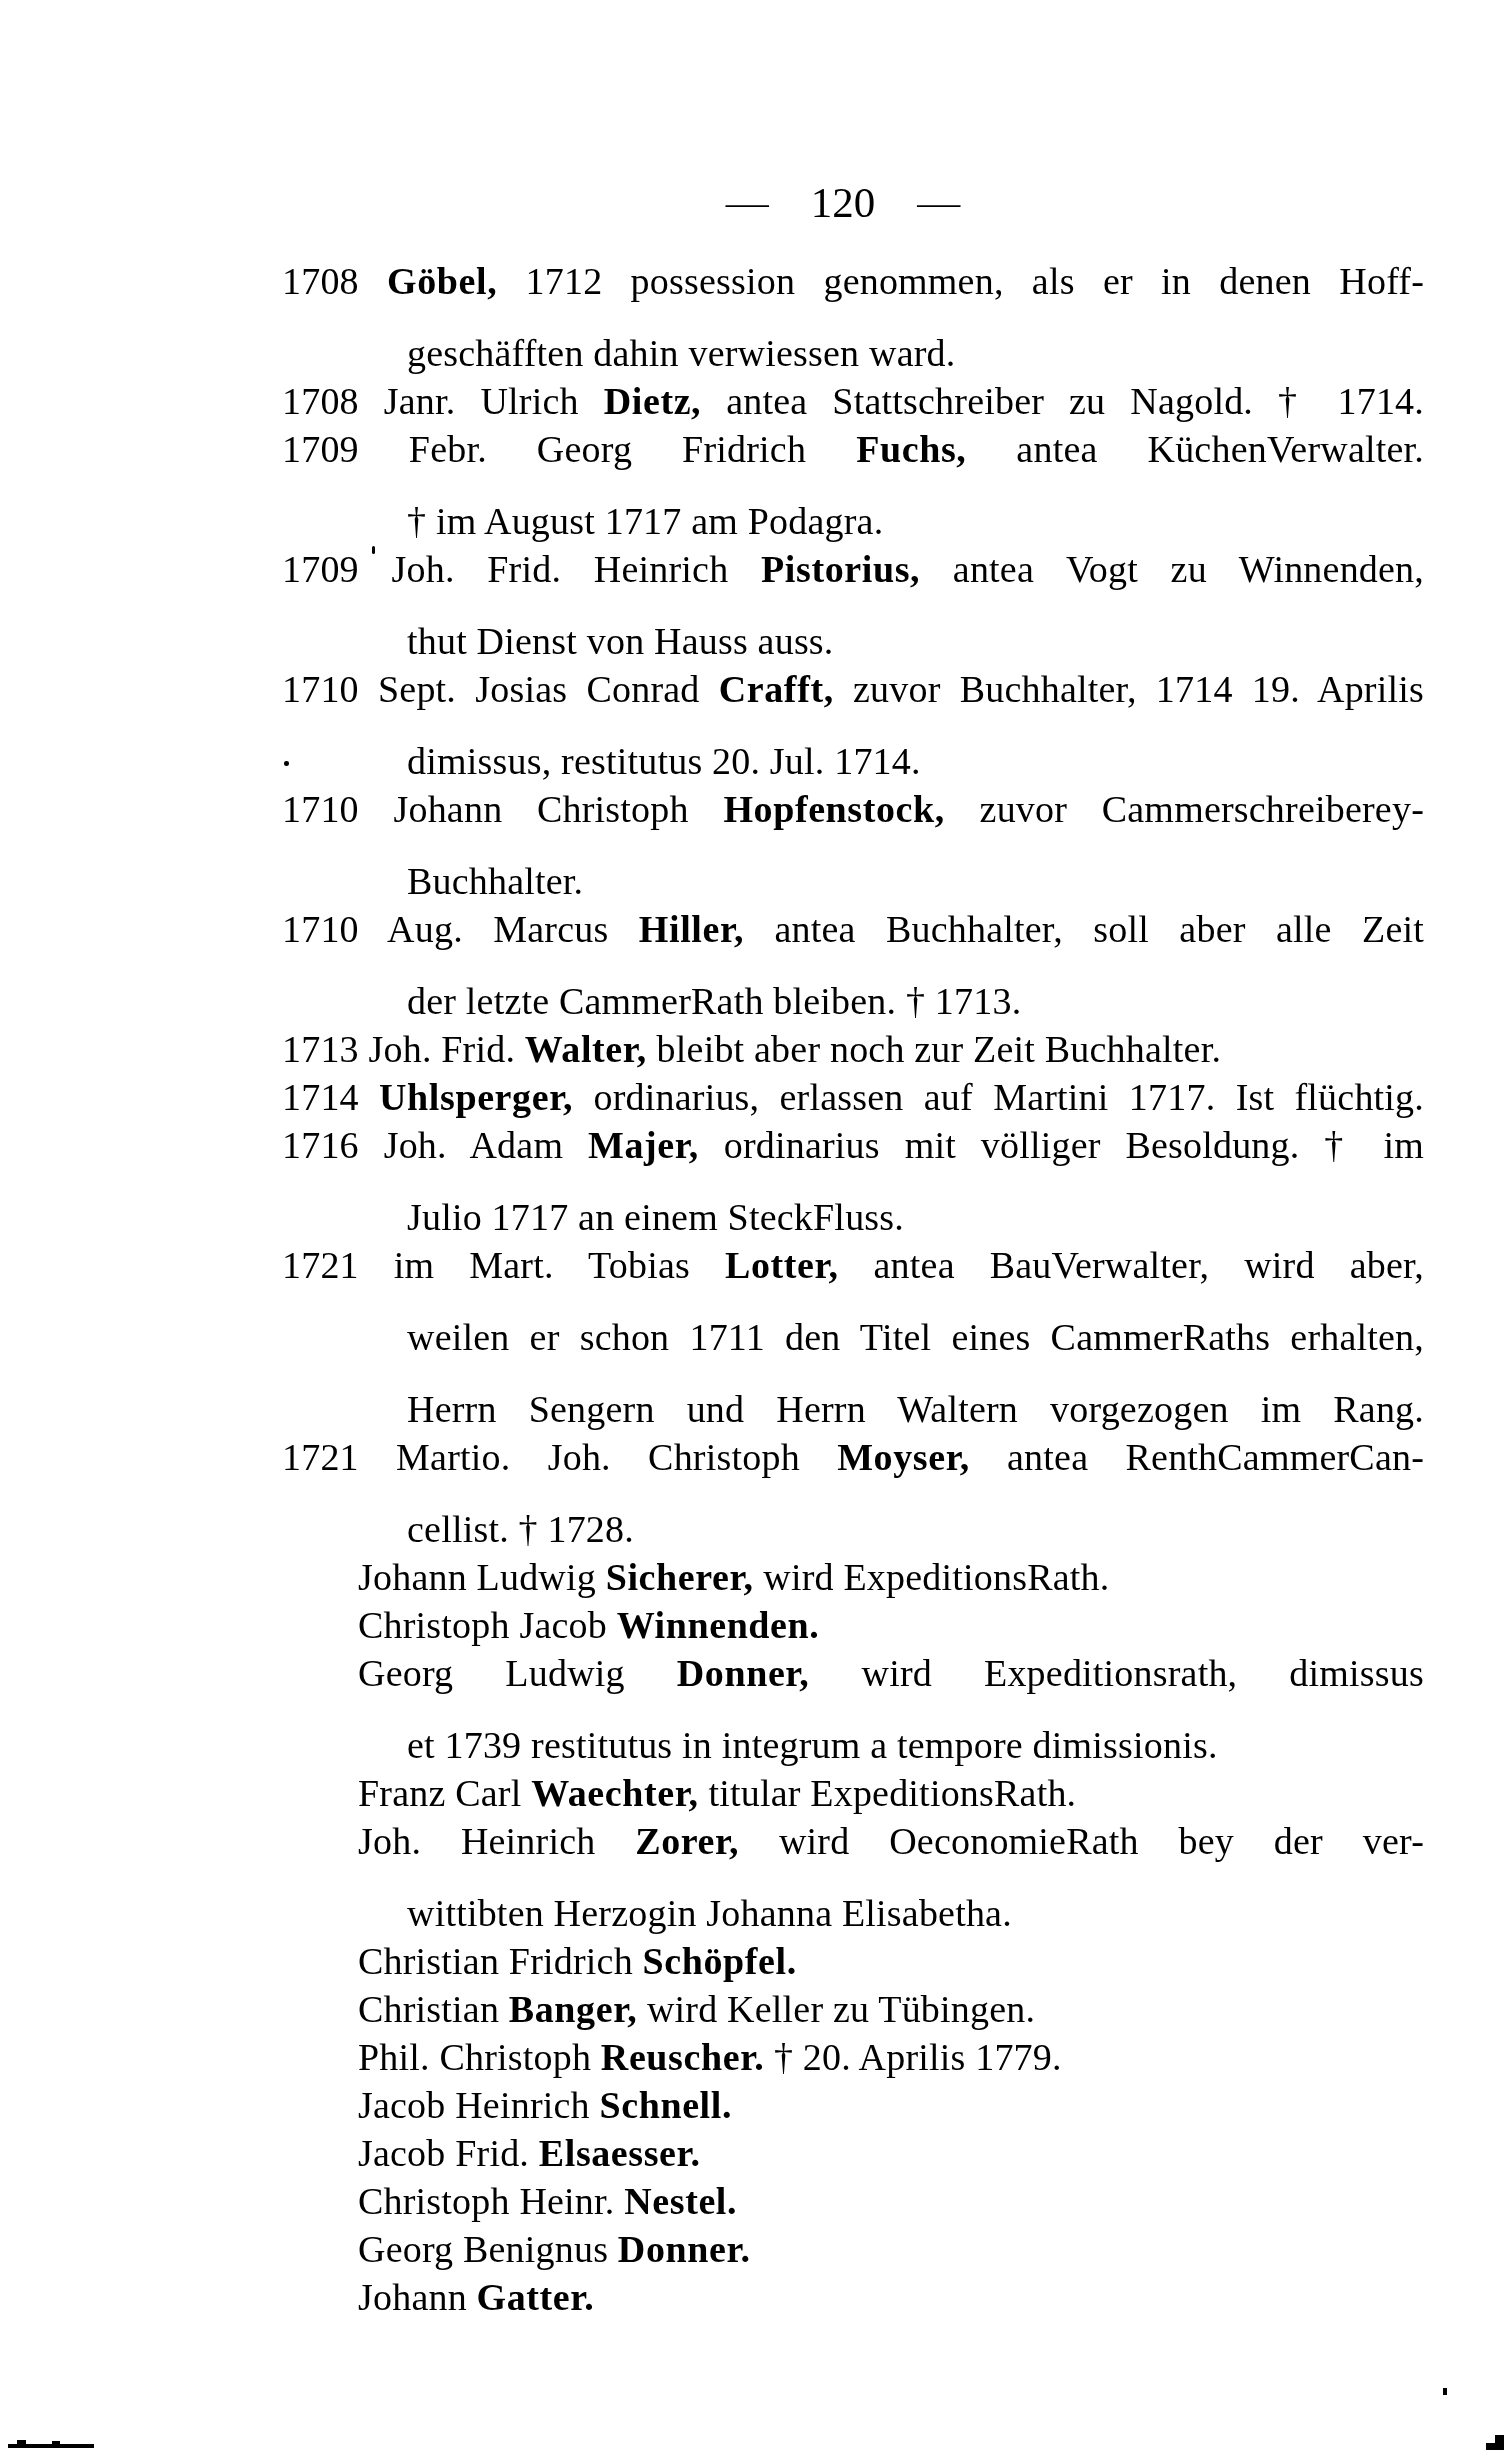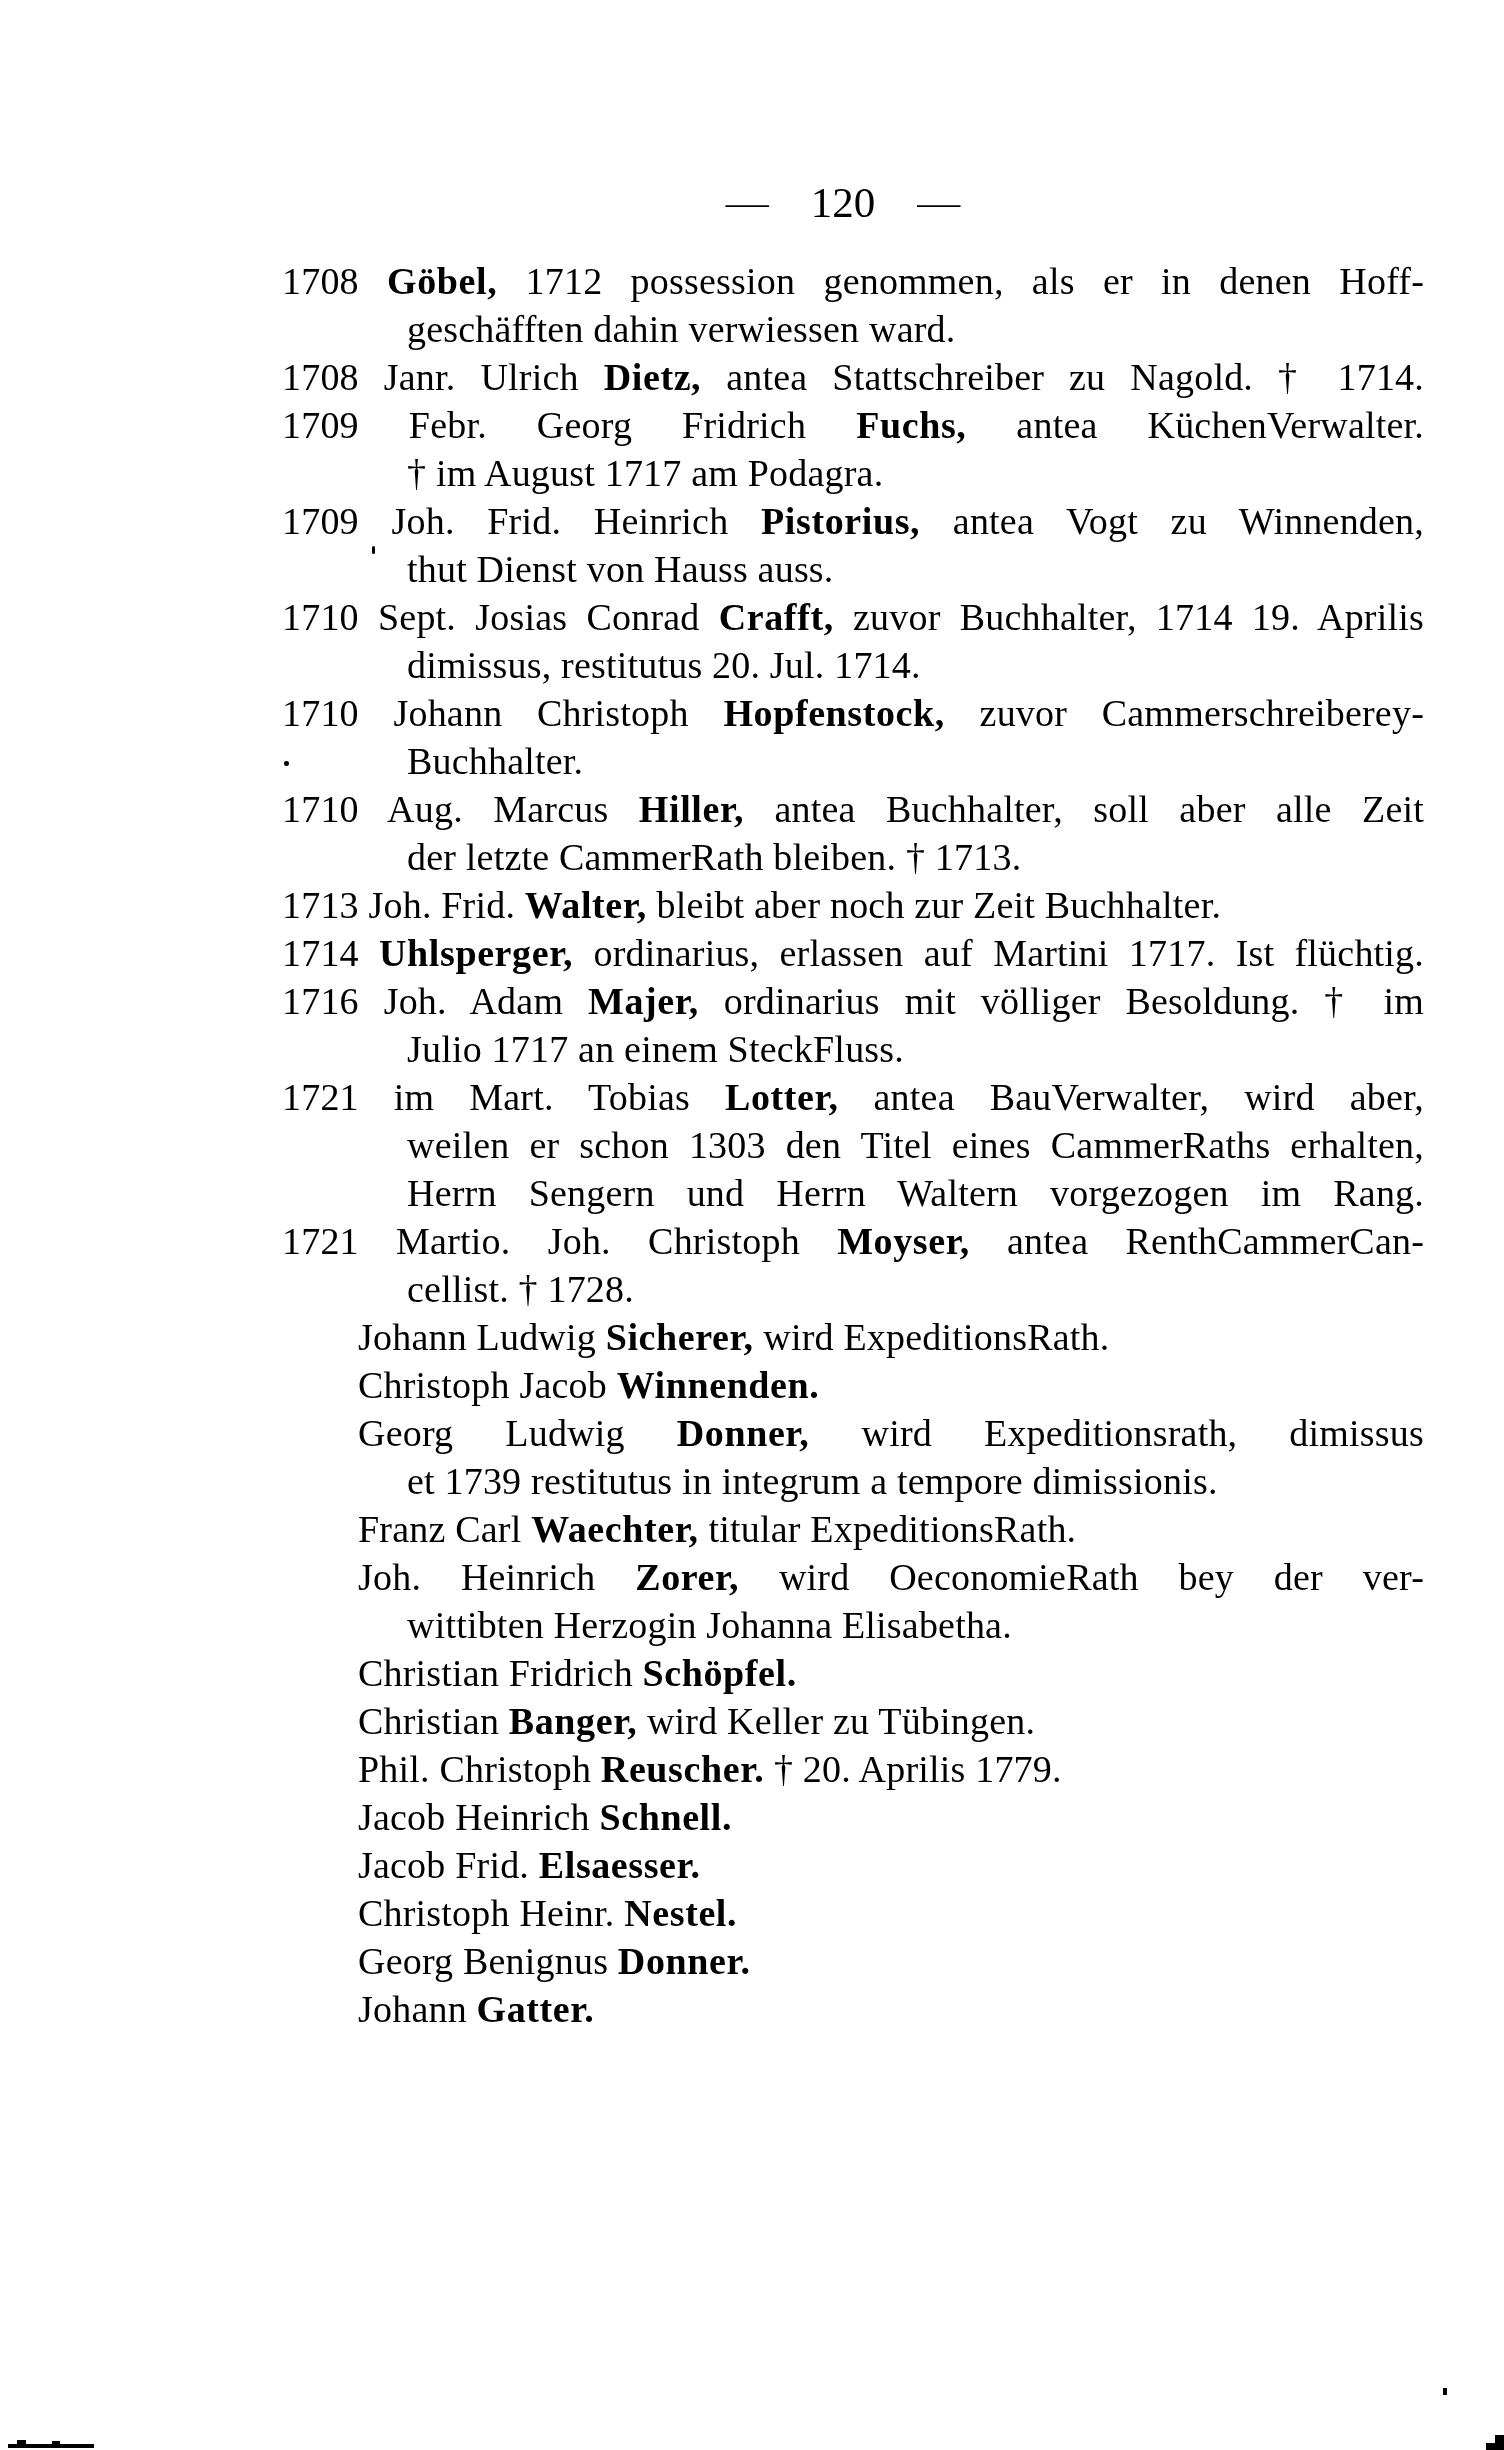--- a/index.html
+++ b/index.html
@@ -43,21 +43,21 @@
     font-size: 38px;
     line-height: 48px;
     letter-spacing: 0.2px;
   }
   .line {
     white-space: nowrap;
     height: 48px;
     margin-left: 20px;
   }
   .line.name { margin-left: 96px; }
-  .line.cont { margin-left: 145px; }
+  .line.cont { margin-left: 145px; margin-top: 24px; }
   .line.justify {
     text-align: justify;
     text-align-last: justify;
   }
   .nm {
     font-weight: bold;
     letter-spacing: 0.6px;
   }
   .artifact {
     position: absolute;
@@ -95,21 +95,21 @@
       <div class="line cont"><span class="seg">dimissus, restitutus 20. Jul. 1714.</span></div>
       <div class="line year justify"><span class="seg">1710 Johann Christoph </span><span class="nm">Hopfenstock,</span><span class="seg"> zuvor Cammerschreiberey-</span></div>
       <div class="line cont"><span class="seg">Buchhalter.</span></div>
       <div class="line year justify"><span class="seg">1710 Aug. Marcus </span><span class="nm">Hiller,</span><span class="seg"> antea Buchhalter, soll aber alle Zeit</span></div>
       <div class="line cont"><span class="seg">der letzte CammerRath bleiben. † 1713.</span></div>
       <div class="line year"><span class="seg">1713 Joh. Frid. </span><span class="nm">Walter,</span><span class="seg"> bleibt aber noch zur Zeit Buchhalter.</span></div>
       <div class="line year justify"><span class="seg">1714 </span><span class="nm">Uhlsperger,</span><span class="seg"> ordinarius, erlassen auf Martini 1717. Ist flüchtig.</span></div>
       <div class="line year justify"><span class="seg">1716 Joh. Adam </span><span class="nm">Majer,</span><span class="seg"> ordinarius mit völliger Besoldung. † im</span></div>
       <div class="line cont"><span class="seg">Julio 1717 an einem SteckFluss.</span></div>
       <div class="line year justify"><span class="seg">1721 im Mart. Tobias </span><span class="nm">Lotter,</span><span class="seg"> antea BauVerwalter, wird aber,</span></div>
-      <div class="line cont justify"><span class="seg">weilen er schon 1303 den Titel eines CammerRaths erhalten,</span></div>
+      <div class="line cont justify"><span class="seg">weilen er schon 1711 den Titel eines CammerRaths erhalten,</span></div>
       <div class="line cont justify"><span class="seg">Herrn Sengern und Herrn Waltern vorgezogen im Rang.</span></div>
       <div class="line year justify"><span class="seg">1721 Martio. Joh. Christoph </span><span class="nm">Moyser,</span><span class="seg"> antea RenthCammerCan-</span></div>
       <div class="line cont"><span class="seg">cellist. † 1728.</span></div>
       <div class="line name"><span class="seg">Johann Ludwig </span><span class="nm">Sicherer,</span><span class="seg"> wird ExpeditionsRath.</span></div>
       <div class="line name"><span class="seg">Christoph Jacob </span><span class="nm">Winnenden.</span></div>
       <div class="line name justify"><span class="seg">Georg Ludwig </span><span class="nm">Donner,</span><span class="seg"> wird Expeditionsrath, dimissus</span></div>
       <div class="line cont"><span class="seg">et 1739 restitutus in integrum a tempore dimissionis.</span></div>
       <div class="line name"><span class="seg">Franz Carl </span><span class="nm">Waechter,</span><span class="seg"> titular ExpeditionsRath.</span></div>
       <div class="line name justify"><span class="seg">Joh. Heinrich </span><span class="nm">Zorer,</span><span class="seg"> wird OeconomieRath bey der ver-</span></div>
       <div class="line cont"><span class="seg">wittibten Herzogin Johanna Elisabetha.</span></div>

